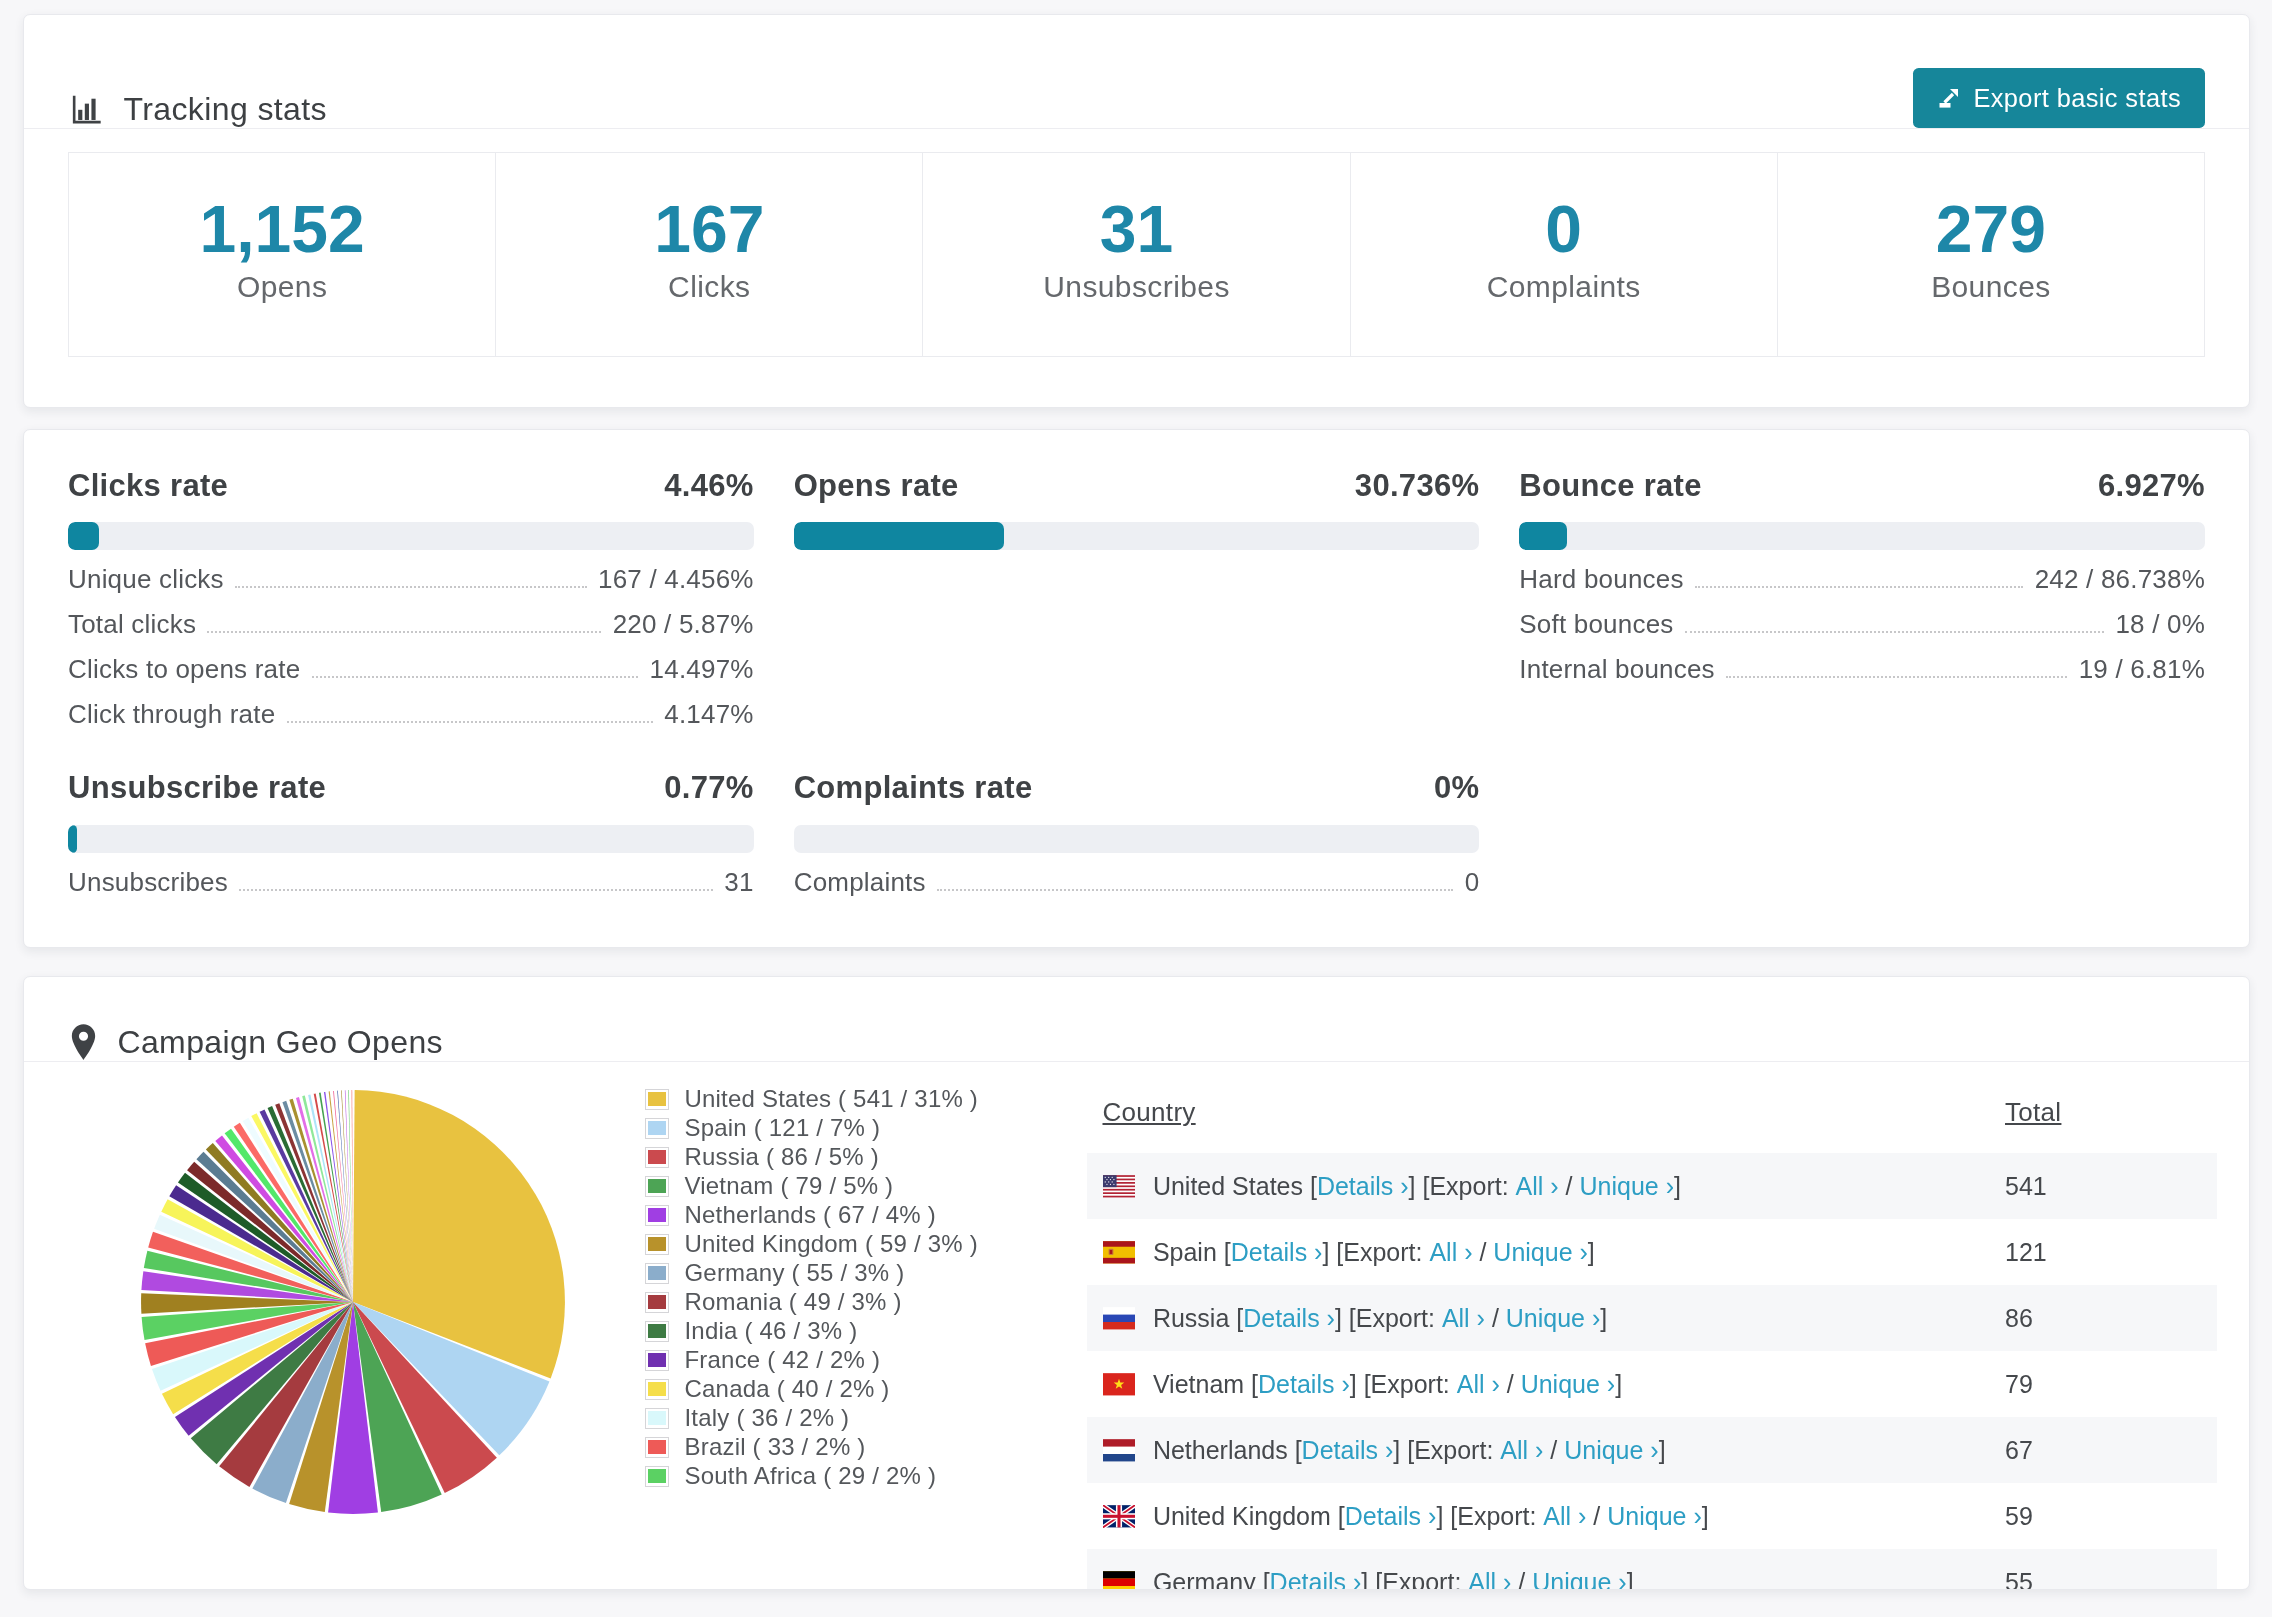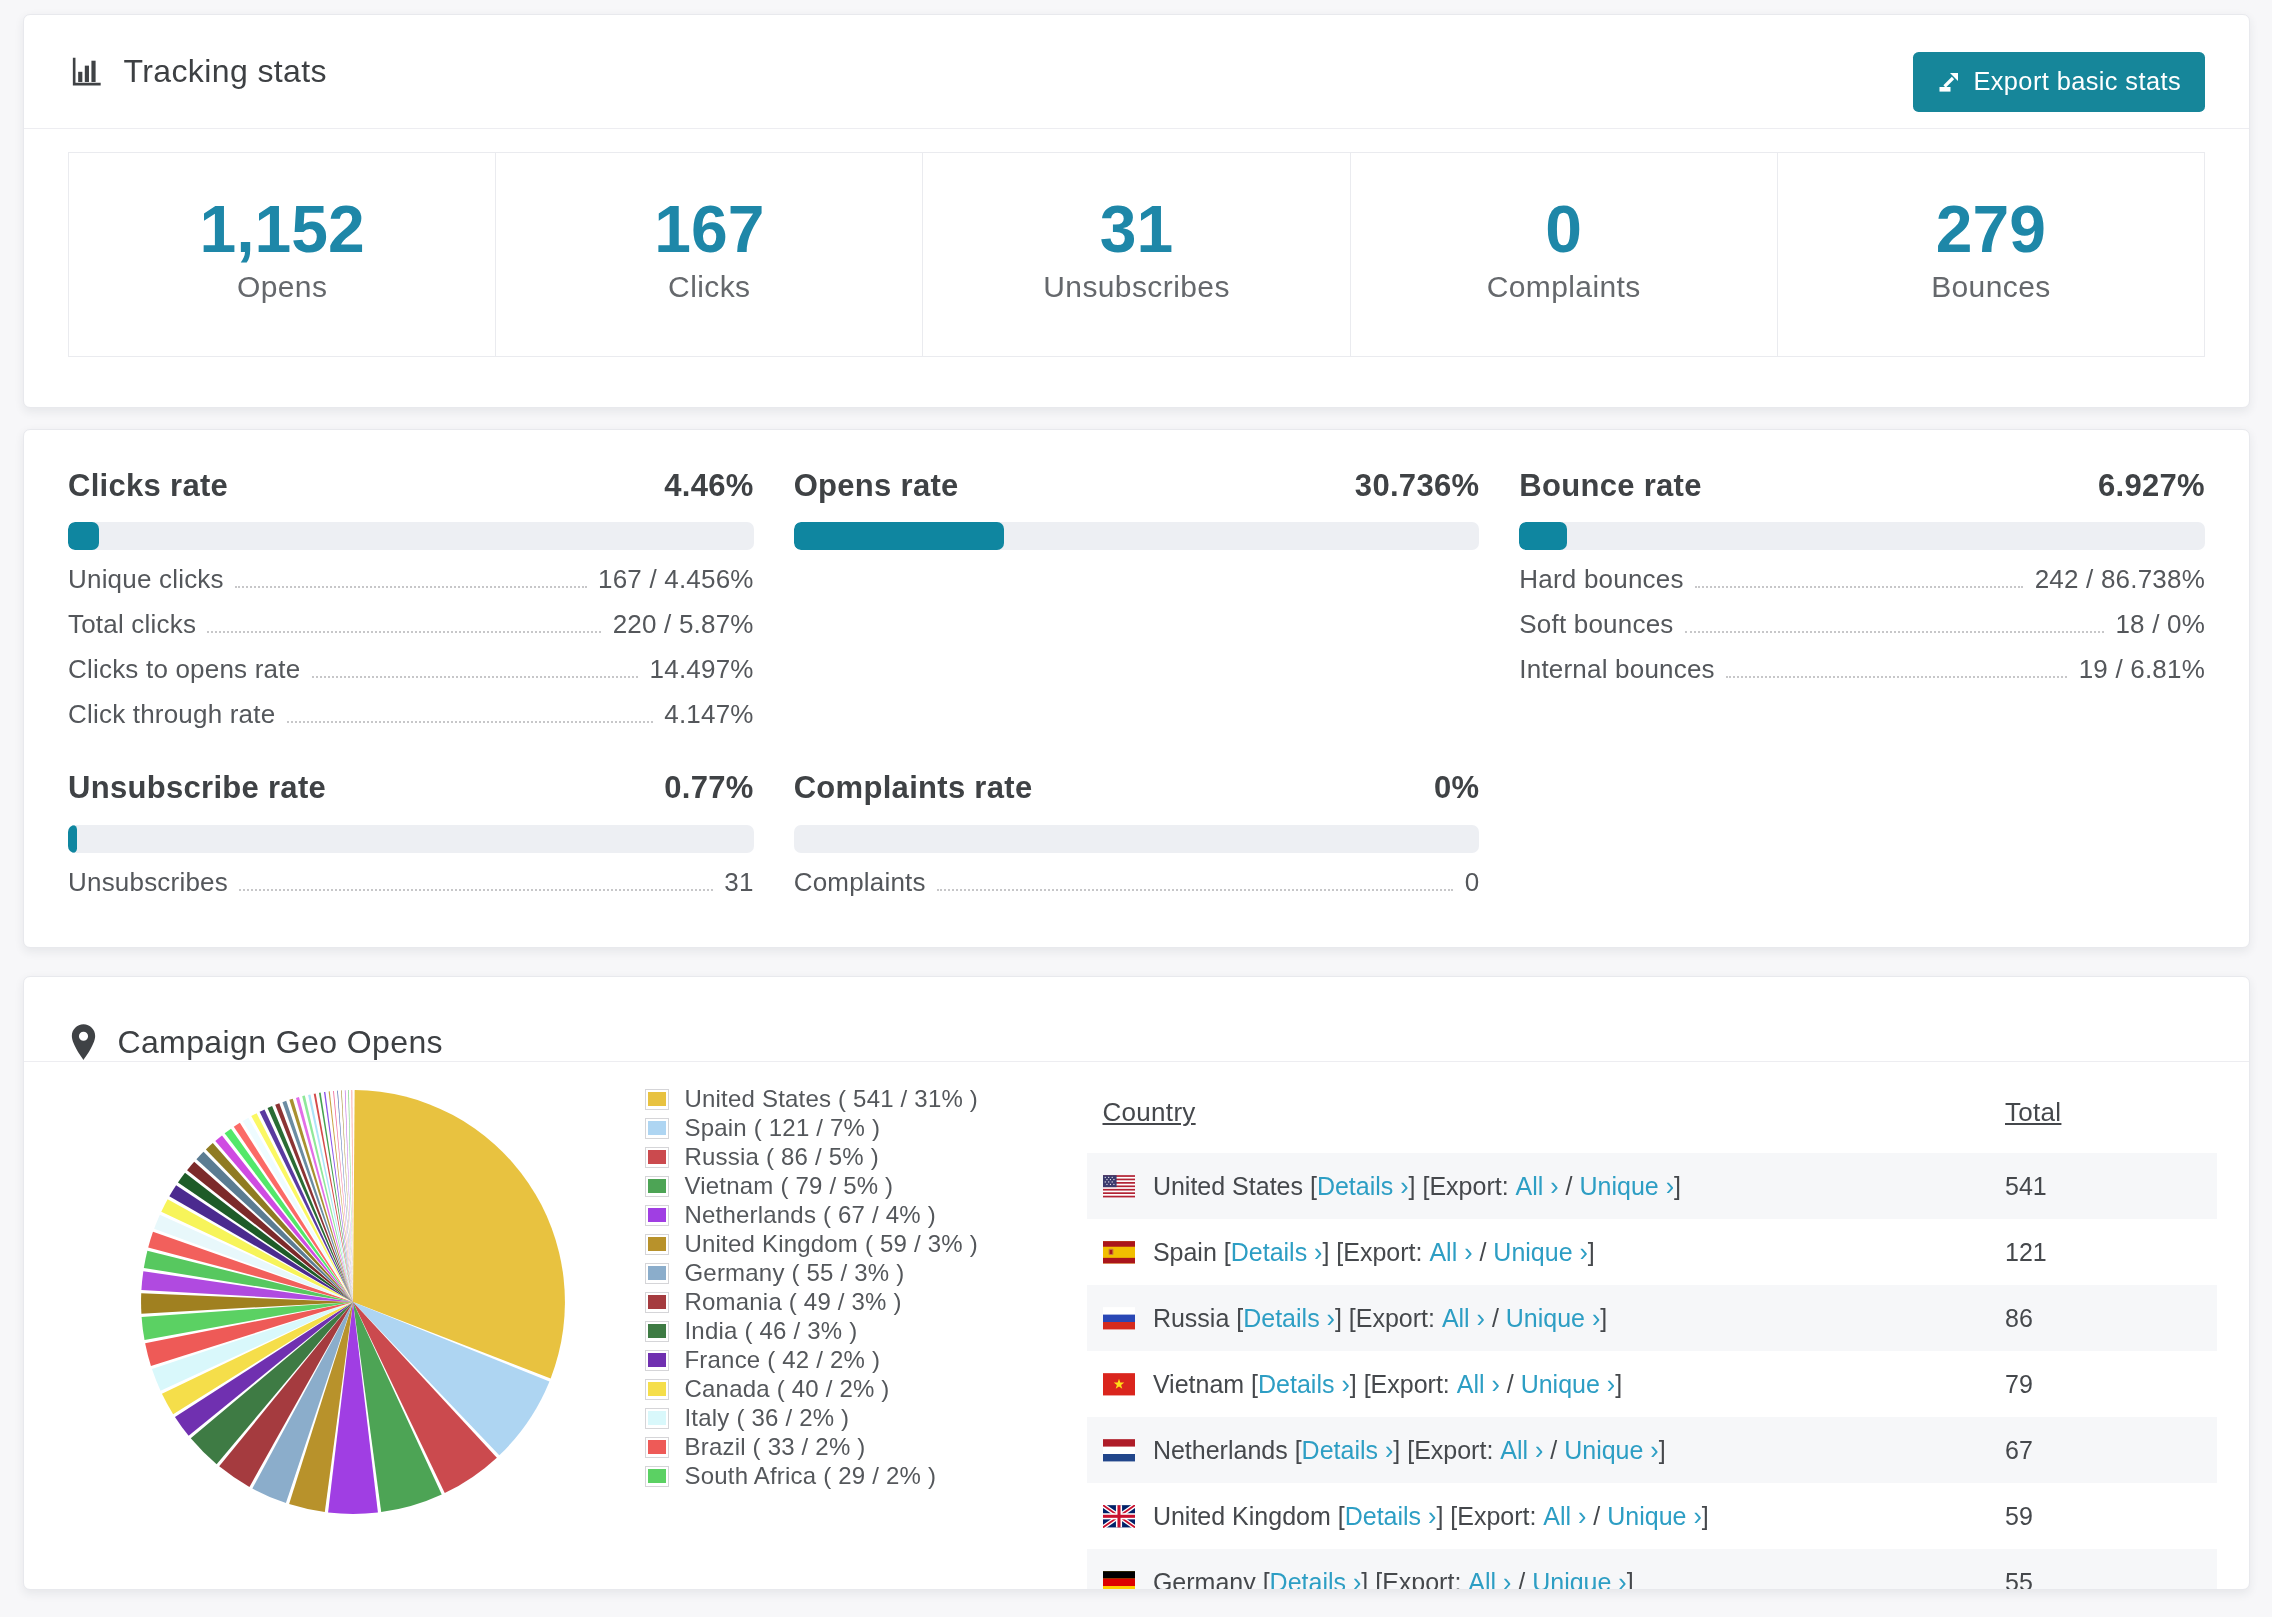--- a/index.html
+++ b/index.html
@@ -15,21 +15,21 @@
   .card {
     background:#fff;
     border:1.4px solid #e8e9ed;
     border-radius:7px;
     box-shadow:0 3.5px 10px rgba(35,45,60,.08);
   }
 
   
   .card-tracking { height:394px; overflow:hidden; }
   .card-head {
-    height:114px; display:flex; align-items:center;
+    height:114px; display:flex; align-items:flex-end;
     padding:0 44px; border-bottom:1.4px solid #ededf1;
   }
   .card-head h1, .card-head h2 {
     margin:0 0 0 18.4px; font-size:32px; font-weight:500;
     color:#3d4043; letter-spacing:0.4px;
   }
   .head-icon svg { width:37px; height:37px; display:block; }
   .pin-icon svg { width:31px; height:38px; display:block; }
 
   .export-btn {

